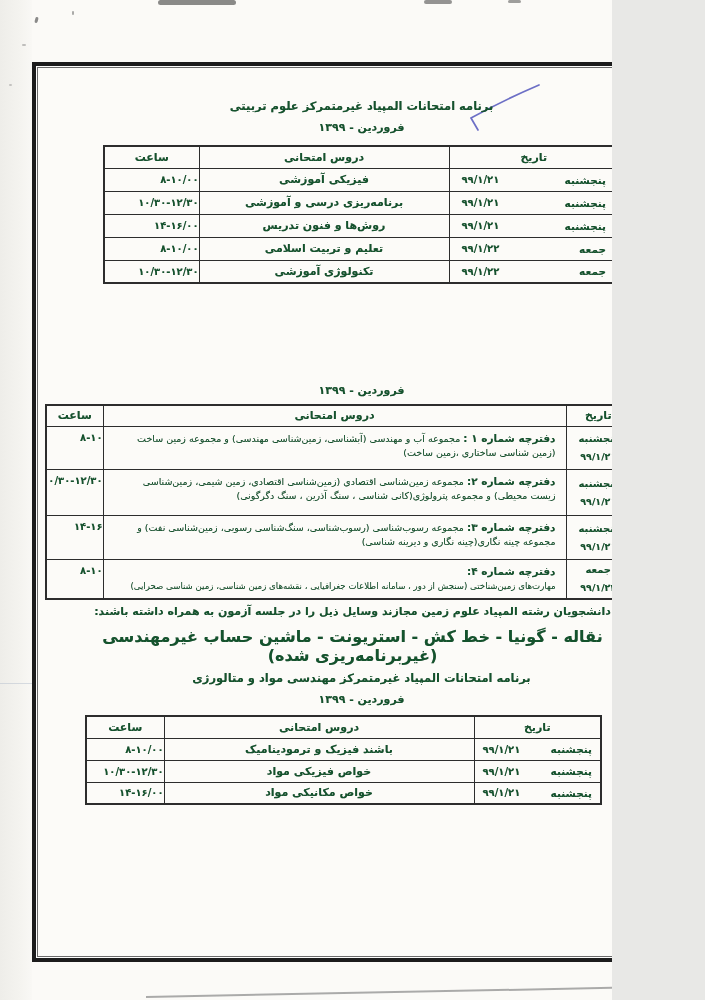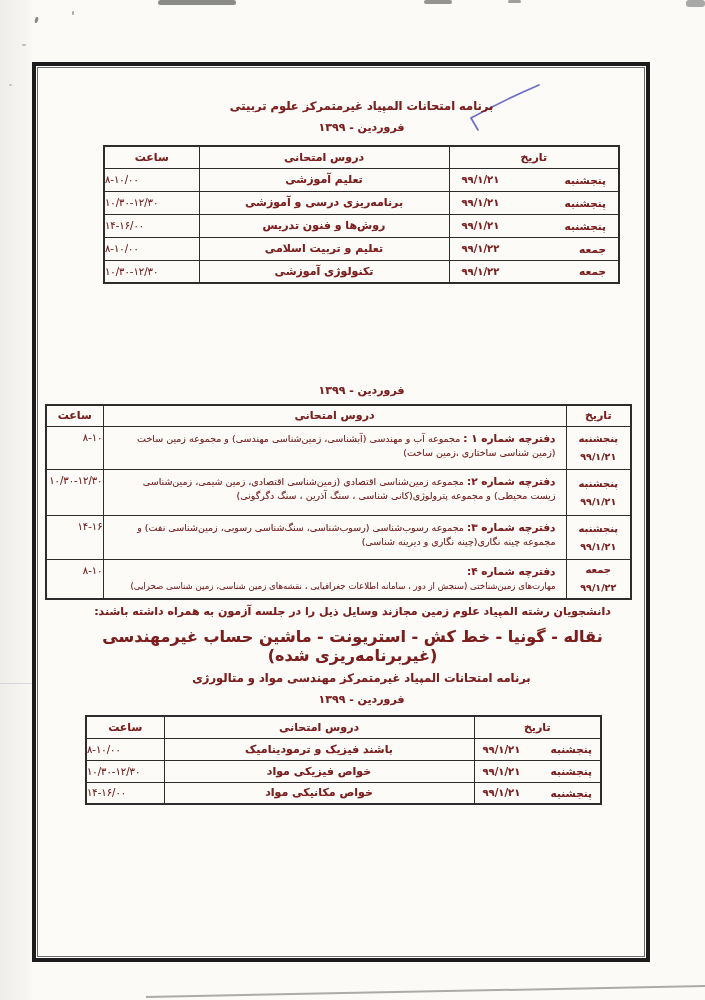--- a/index.html
+++ b/index.html
@@ -1,37 +1,37 @@
 <!DOCTYPE html>
 <html lang="fa"><head>
 <meta charset="utf-8">
 <style>
   html,body{margin:0;padding:0;background:#e8e8e6;}
   .page{
-    position:relative;width:705px;height:1000px;overflow:hidden;
+    position:relative;width:612px;height:1000px;overflow:hidden;
     background:#fbfaf7;
     font-family:"DejaVu Sans",sans-serif;
-    color:#7f1d1d;
+    color:#14532d;
     text-shadow:0 0 .6px rgba(20,20,20,.35);
   }
   .margin-strip{position:absolute;left:0;top:0;width:32px;height:100%;
     background:linear-gradient(90deg,#eeede9 0%,#f4f3ef 60%,#f9f8f5 100%);}
   .frame{position:absolute;left:32px;top:62px;width:610px;height:892px;
     border:4px solid #1c1c1c;background:#fcfbf8;
     box-shadow:inset 0 0 0 1px #fdfdfc, inset 0 0 0 2px #6b6b6b;}
   .sec-title,.sec-sub{position:absolute;left:103px;width:517px;text-align:center;
     direction:rtl;font-weight:bold;}
   .sec-title{font-size:11.5px;}
   .sec-sub{font-size:11px;}
   table.sched{position:absolute;border-collapse:collapse;table-layout:fixed;
     direction:rtl;border:2px solid #2d2d2d;background:#fcfbf8;}
   table.sched td,table.sched th{border:1px solid #2d2d2d;padding:0;overflow:hidden;}
   table.sched th{font-size:11px;font-weight:bold;text-align:center;}
   .course{font-size:11px;font-weight:600;text-align:center;}
-  .time{font-size:10px;font-weight:normal;text-align:left;}
+  .time{font-size:10px;font-weight:bold;text-align:right;}
   .time span{direction:ltr;unicode-bidi:isolate;display:inline-block;}
   .d1{display:flex;justify-content:space-between;align-items:center;padding:0 12px;direction:rtl;}
   .d1 .day{font-size:10.5px;font-weight:bold;}
   .d1 .dt{font-size:10px;font-weight:bold;direction:ltr;unicode-bidi:isolate;}
   
   #table2 td.course2{font-size:9.5px;text-align:right;padding:3px 10px 3px 16px;
     line-height:1.55;vertical-align:top;margin-top:47px;}
   #table2 .bk{font-size:10.5px;font-weight:bold;}
   #table2 .bk.blk{display:block;}
   #table2 .ctext.sm{font-size:8.6px;letter-spacing:0;}
@@ -86,21 +86,21 @@
       </tr>
     </thead>
     <tbody>
       <tr style="height:23px">
         <td>
             <div class="d1">
               <span class="day">پنجشنبه</span>
               <span class="dt">۹۹/۱/۲۱</span>
             </div>
           </td>
-        <td class="course">تعلیم آموزشی</td>
+        <td class="course">فیزیکی آموزشی</td>
         <td class="time"><span>۸-۱۰/۰۰</span></td>
       </tr>
       <tr style="height:23px">
         <td>
             <div class="d1">
               <span class="day">پنجشنبه</span>
               <span class="dt">۹۹/۱/۲۱</span>
             </div>
           </td>
         <td class="course">برنامه‌ریزی درسی و آموزشی</td>

